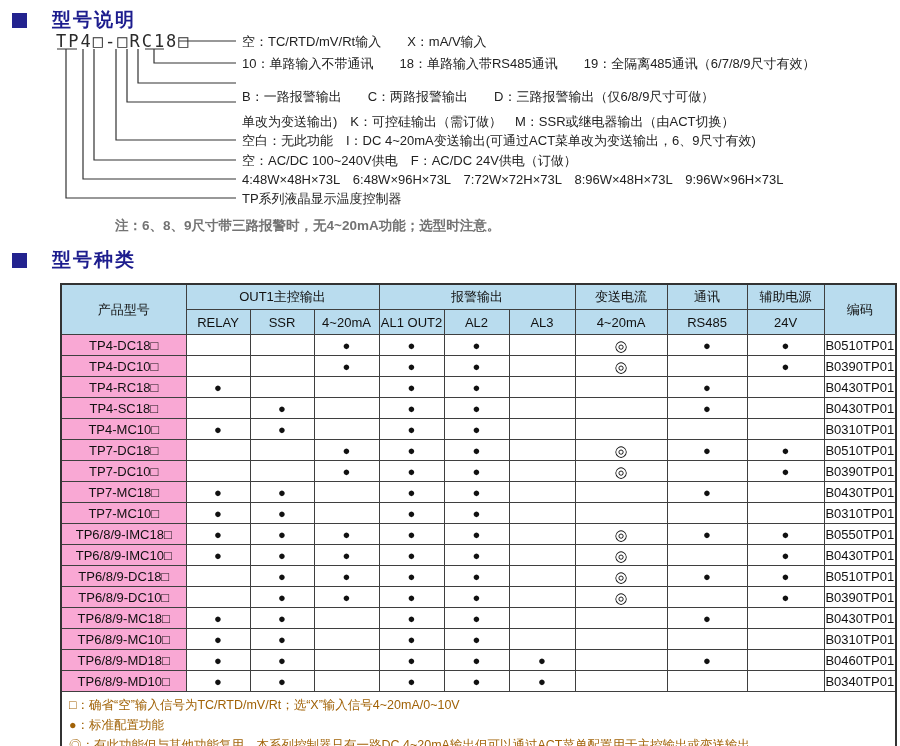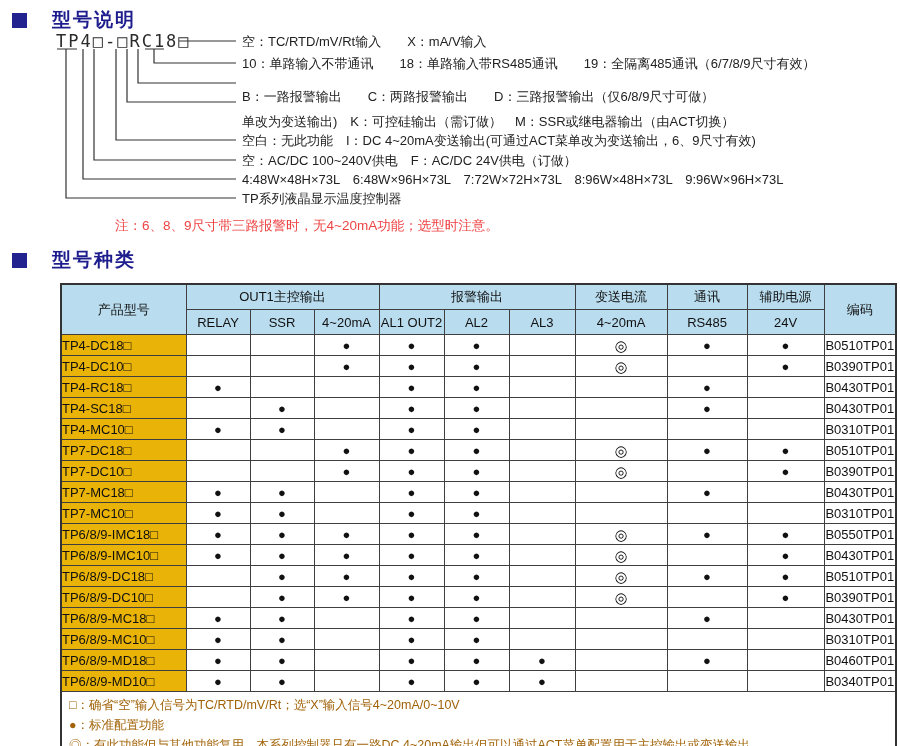--- a/index.html
+++ b/index.html
@@ -23,33 +23,33 @@
     font-family:"DejaVu Sans Mono", monospace;
     font-size:17px; letter-spacing:2px; color:#2b2b2b; white-space:nowrap;
   }
   .connectors { position:absolute; left:0; top:0; }
   .diag-line {
     position:absolute; left:242px; height:17px;
     font-size:13px; line-height:17px; white-space:nowrap; color:#222;
   }
   .note {
     position:absolute; left:115px; top:217px;
-    font-size:13.5px; font-weight:normal; color:#ef4444; white-space:nowrap;
+    font-size:13.5px; font-weight:bold; color:#737373; white-space:nowrap;
   }
 
   
   table.models {
     position:absolute; left:60px; top:283px; width:835px;
     border-collapse:collapse; table-layout:fixed;
     border:2px solid #333;
   }
   .models th, .models td { border:1px solid #3f3f3f; text-align:center; overflow:hidden; }
   .models thead th { background:#b9dcee; font-weight:normal; font-size:13px; height:24px; padding:0; color:#111; }
   .models tbody td { height:20px; font-size:13px; padding:0; line-height:1; color:#111; }
-  td.model-cell { background:#eab308; text-align:left; padding-left:7px; font-size:12.5px; white-space:nowrap;margin-left:36px; }
+  td.model-cell { background:#f9a8d4; text-align:center; padding-left:7px; font-size:12.5px; white-space:nowrap;margin-left:36px; }
   td.mark-cell { font-size:13px; }
   td.mark-cell.ring { font-size:15px; }
   td.code-cell { font-size:13px; white-space:nowrap; }
   td.footer-cell { text-align:left; padding:3px 7px 4px 7px; }
   .footnote { font-size:12.5px; line-height:1.6; white-space:nowrap; color:#a16207; }
 </style>
 </head>
 <body>
 
 <div class="page">

